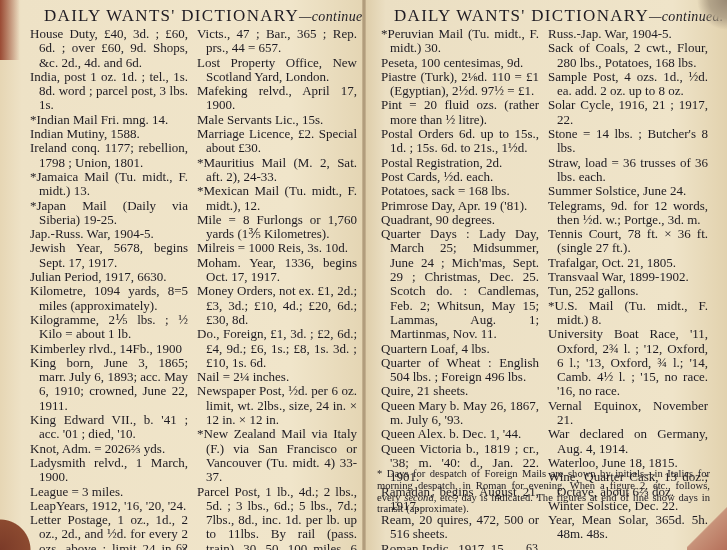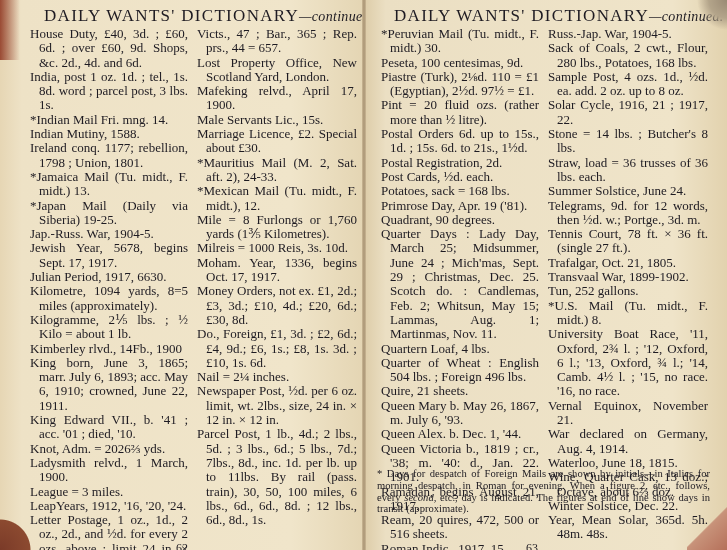--- a/index.html
+++ b/index.html
@@ -95,20 +95,21 @@
         <div class="entry">Marriage Licence, £2. Special about £30.</div>
         <div class="entry">*Mauritius Mail (M. 2, Sat. aft. 2), 24-33.</div>
         <div class="entry">*Mexican Mail (Tu. midt., F. midt.), 12.</div>
         <div class="entry">Mile = 8 Furlongs or 1,760 yards (1⅗ Kilometres).</div>
         <div class="entry">Milreis = 1000 Reis, 3s. 10d.</div>
         <div class="entry">Moham. Year, 1336, begins Oct. 17, 1917.</div>
         <div class="entry">Money Orders, not ex. £1, 2d.; £3, 3d.; £10, 4d.; £20, 6d.; £30, 8d.</div>
         <div class="entry">Do., Foreign, £1, 3d. ; £2, 6d.; £4, 9d.; £6, 1s.; £8, 1s. 3d. ; £10, 1s. 6d.</div>
         <div class="entry">Nail = 2¼ inches.</div>
         <div class="entry">Newspaper Post, ½d. per 6 oz. limit, wt. 2lbs., size, 24 in. × 12 in. × 12 in.</div>
+        <div class="entry">*New Zealand Mail via Italy (F.) via San Francisco or Vancouver (Tu. midt. 4) 33-37.</div>
         <div class="entry">Parcel Post, 1 lb., 4d.; 2 lbs., 5d. ; 3 lbs., 6d.; 5 lbs., 7d.; 7lbs., 8d., inc. 1d. per lb. up to 11lbs. By rail (pass. train), 30, 50, 100 miles, 6 lbs., 6d., 6d., 8d. ; 12 lbs., 6d., 8d., 1s.</div>
       </div>
     <div class="page-num">62</div>
   </div>
 
   <div class="page right">
     <div class="header">
       <span>DAILY WANTS' DICTIONARY</span><span class="cont">—continued.</span>
     </div>
     <div class="col col1">

